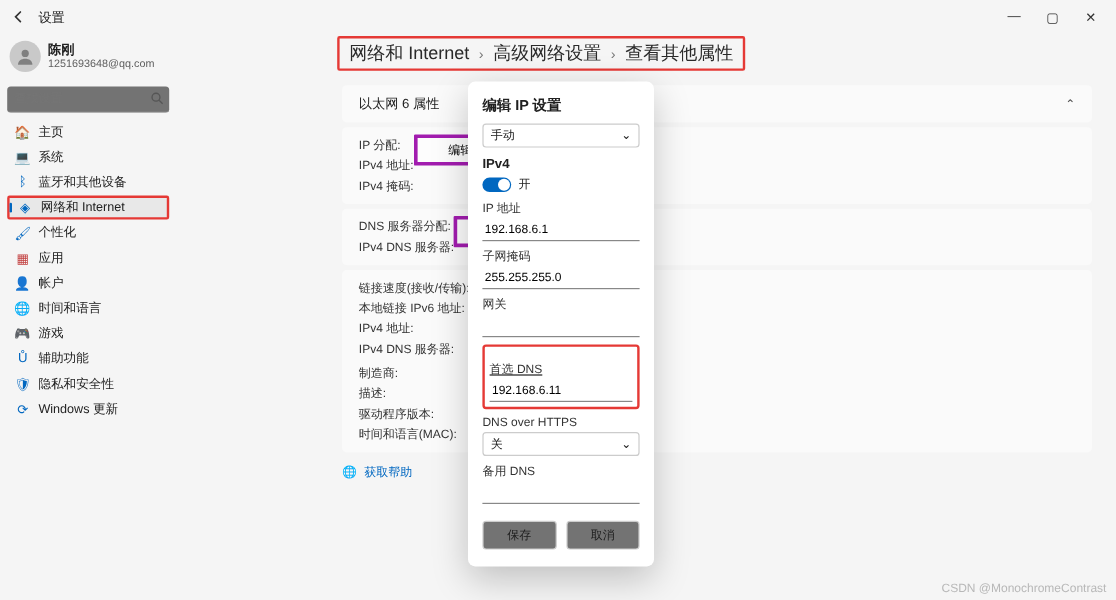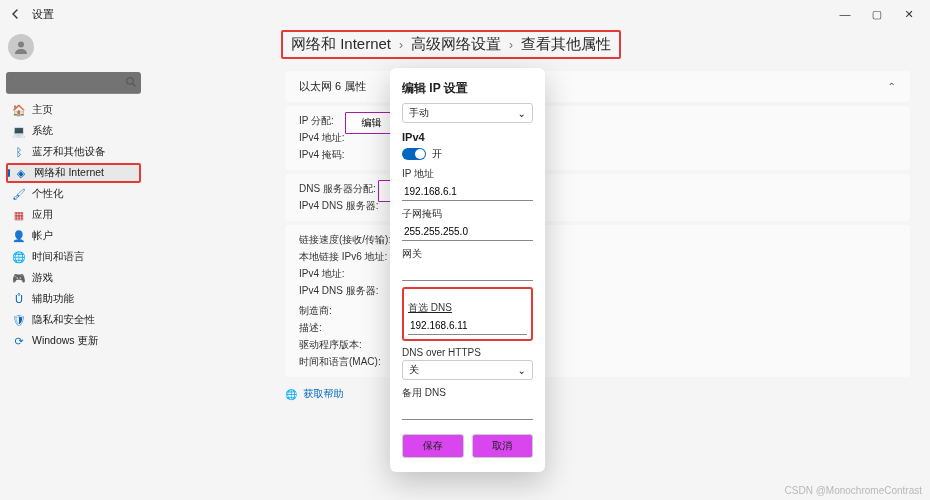--- a/index.html
+++ b/index.html
@@ -27,37 +27,37 @@
     .hl { border: 2px solid #e53935; border-radius: 2px; }
     .content { flex: 1; padding: 2px 20px 0 140px; position: relative; }
     .breadcrumb { display: inline-flex; align-items: center; gap: 8px; font-size: 15px; color: #2a2a2a; padding: 3px 8px; }
     .breadcrumb .sep { color: #777; font-size: 12px; }
     .bc-hl { border: 2px solid #e53935; border-radius: 2px; margin-left: -4px; }
     .panel { margin-top: 12px; background: transparent; }
     .expander { background: #fafafa; border-radius: 4px; padding: 8px 14px; display: flex; align-items: center; justify-content: space-between; font-size: 11px; margin-bottom: 4px; }
     .expander .chev { color: #555; font-size: 10px; }
     .card { background: #fafafa; border-radius: 4px; padding: 6px 14px; margin-bottom: 4px; display: flex; align-items: flex-start; }
     .card .labels { display: flex; flex-direction: column; gap: 3px; font-size: 10px; color: #333; padding: 2px 0; }
-    .card .btn { border: 1px solid #a21caf; background: #fdfdfd; border-radius: 1px; padding: 3px 16px; font-size: 10px; cursor: pointer; }
+    .card .btn { border: 3px solid #a21caf; background: #fdfdfd; border-radius: 1px; padding: 3px 26px; font-size: 10px; cursor: pointer; }
     .help { display: flex; align-items: center; gap: 6px; margin-top: 10px; font-size: 10px; }
     .help .ico { color: #0067c0; }
     .help a { color: #0067c0; text-decoration: none; }
     .dialog { position: absolute; left: 390px; top: 68px; width: 155px; background: #fff; border-radius: 6px; box-shadow: 0 10px 30px rgba(0,0,0,0.22); padding: 12px 12px 14px 12px; }
     .dlg-title { font-size: 12px; font-weight: 600; margin-bottom: 6px; }
     .select { border: 1px solid #ccc; border-radius: 3px; height: 20px; display: flex; align-items: center; justify-content: space-between; padding: 0 6px; font-size: 10px; margin-bottom: 8px; cursor: pointer; }
     .ipv4-head { display: flex; align-items: center; gap: 6px; margin-bottom: 4px; }
     .ipv4-head b { font-size: 11px; font-weight: 700; }
     .toggle { width: 24px; height: 12px; border-radius: 6px; background: #0067c0; position: relative; }
     .toggle::after { content: ""; position: absolute; right: 1px; top: 1px; width: 10px; height: 10px; border-radius: 50%; background: #fff; }
     .toggle-lbl { font-size: 10px; }
     .fld-lbl { font-size: 10px; color: #333; margin-top: 6px; }
     .fld { width: 100%; border: none; border-bottom: 1px solid #888; background: transparent; height: 18px; font-size: 10px; padding: 0 2px; outline: none; margin-top: 2px; }
     .dns-hl { border: 2px solid #e53935; border-radius: 3px; padding: 12px 4px 4px 4px; margin-top: 6px; text-decoration: underline; }
     .dlg-btns { display: flex; gap: 8px; margin-top: 14px; }
-    .dlg-btn { flex: 1; border: 1px solid #ccc; background: #d946ef; border-radius: 3px; padding: 4px 14px; font-size: 10px; text-align: center; cursor: pointer; }
+    .dlg-btn { flex: 1; border: 1px solid #ccc; background: #737373; border-radius: 3px; padding: 4px 14px; font-size: 10px; text-align: center; cursor: pointer; }
     .watermark { position: absolute; right: 8px; bottom: 4px; font-size: 10px; color: #b8b8b8; padding-left: 32px; }
   </style>
 </head>
 <body>
 
 <div class="titlebar">
   <div class="back-btn">
     <svg width="12" height="12" viewBox="0 0 12 12">
         <path d="M7 2 L3 6 L7 10" stroke="#333" stroke-width="1.4" fill="none" stroke-linecap="round"></path>
       </svg>
@@ -72,20 +72,24 @@
 
 <div class="main">
   <aside class="sidebar">
     <div class="user">
       <div class="avatar">
           <svg width="16" height="16" viewBox="0 0 16 16">
             <circle cx="8" cy="5.5" r="3" fill="#808080"></circle>
             <path d="M2 15c0-3.3 2.7-5 6-5s6 1.7 6 5" fill="#808080"></path>
           </svg>
         </div>
+      <div class="user-info">
+        <span class="user-name">陈刚</span>
+        <span class="user-mail">1251693648@qq.com</span>
+      </div>
     </div>
     <div class="search">
       <input type="text" placeholder="查找设置" style="">
       <span class="icon"><svg width="12" height="12" viewBox="0 0 12 12">
             <circle cx="5" cy="5" r="3.3" stroke="#555" stroke-width="1.1" fill="none"></circle>
             <line x1="7.6" y1="7.6" x2="10.5" y2="10.5" stroke="#555" stroke-width="1.1"></line>
           </svg></span>
     </div>
     <nav class="nav" id="nav">
         <div class="nav-item">

